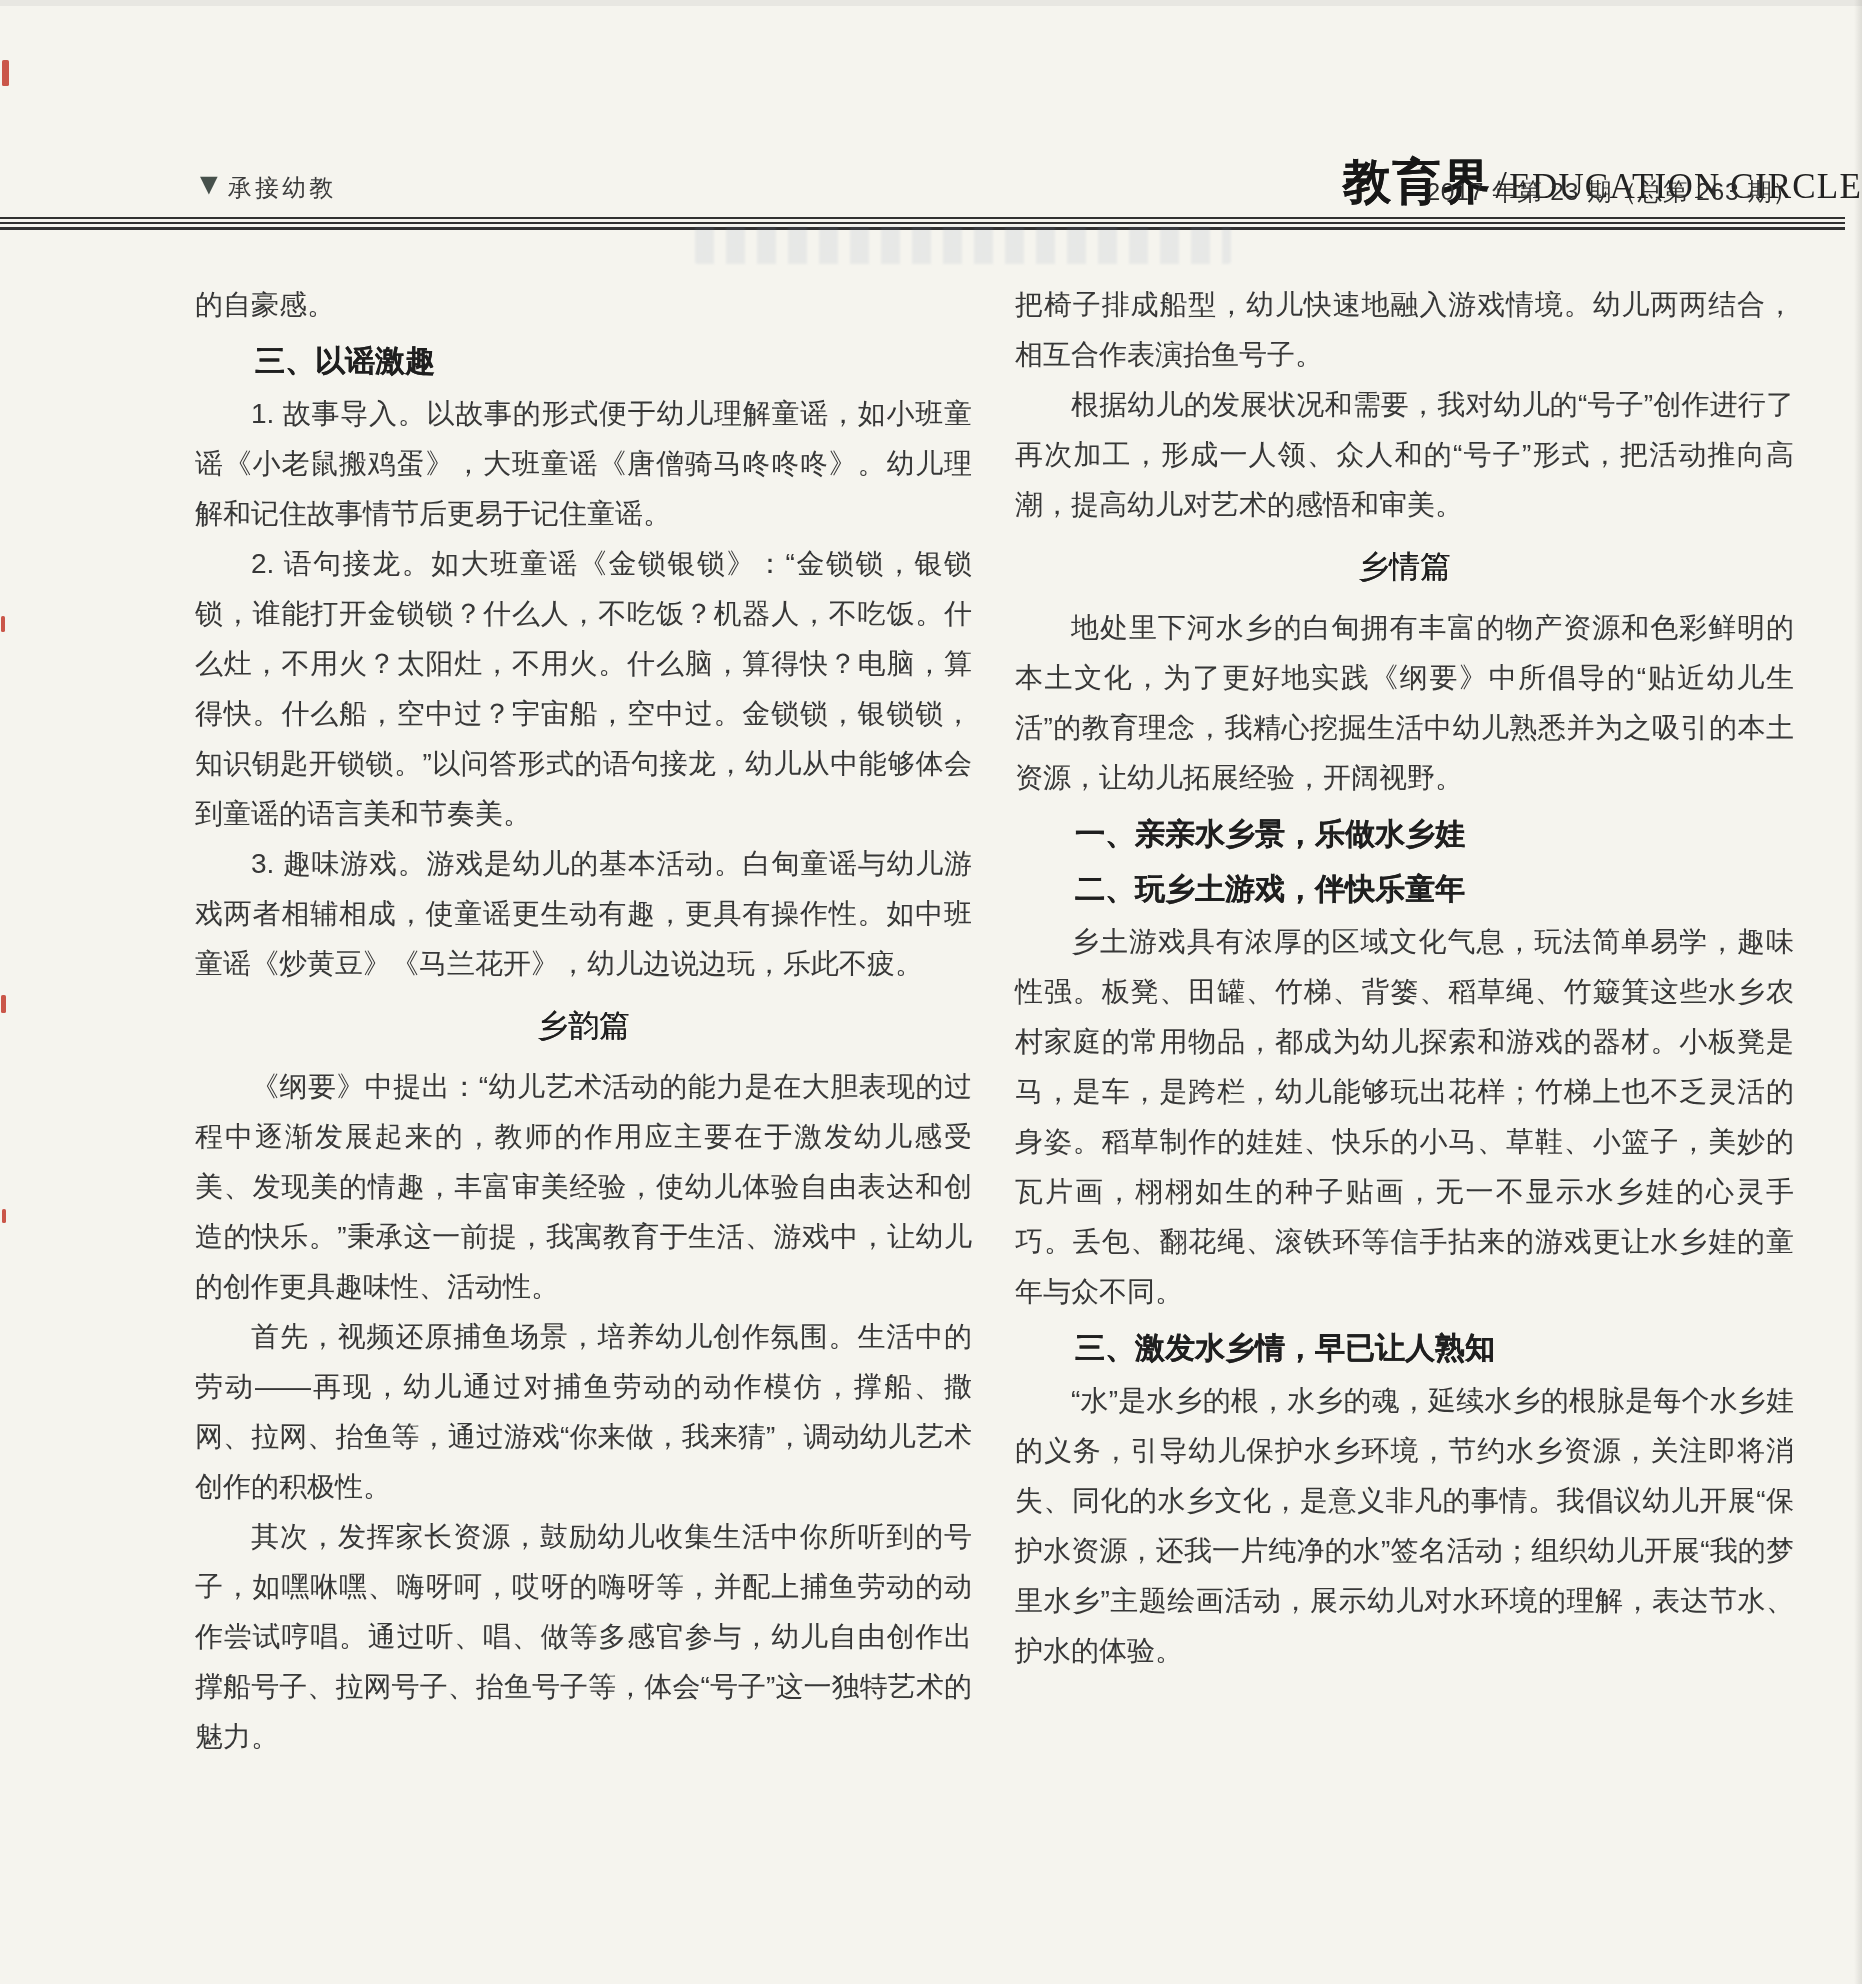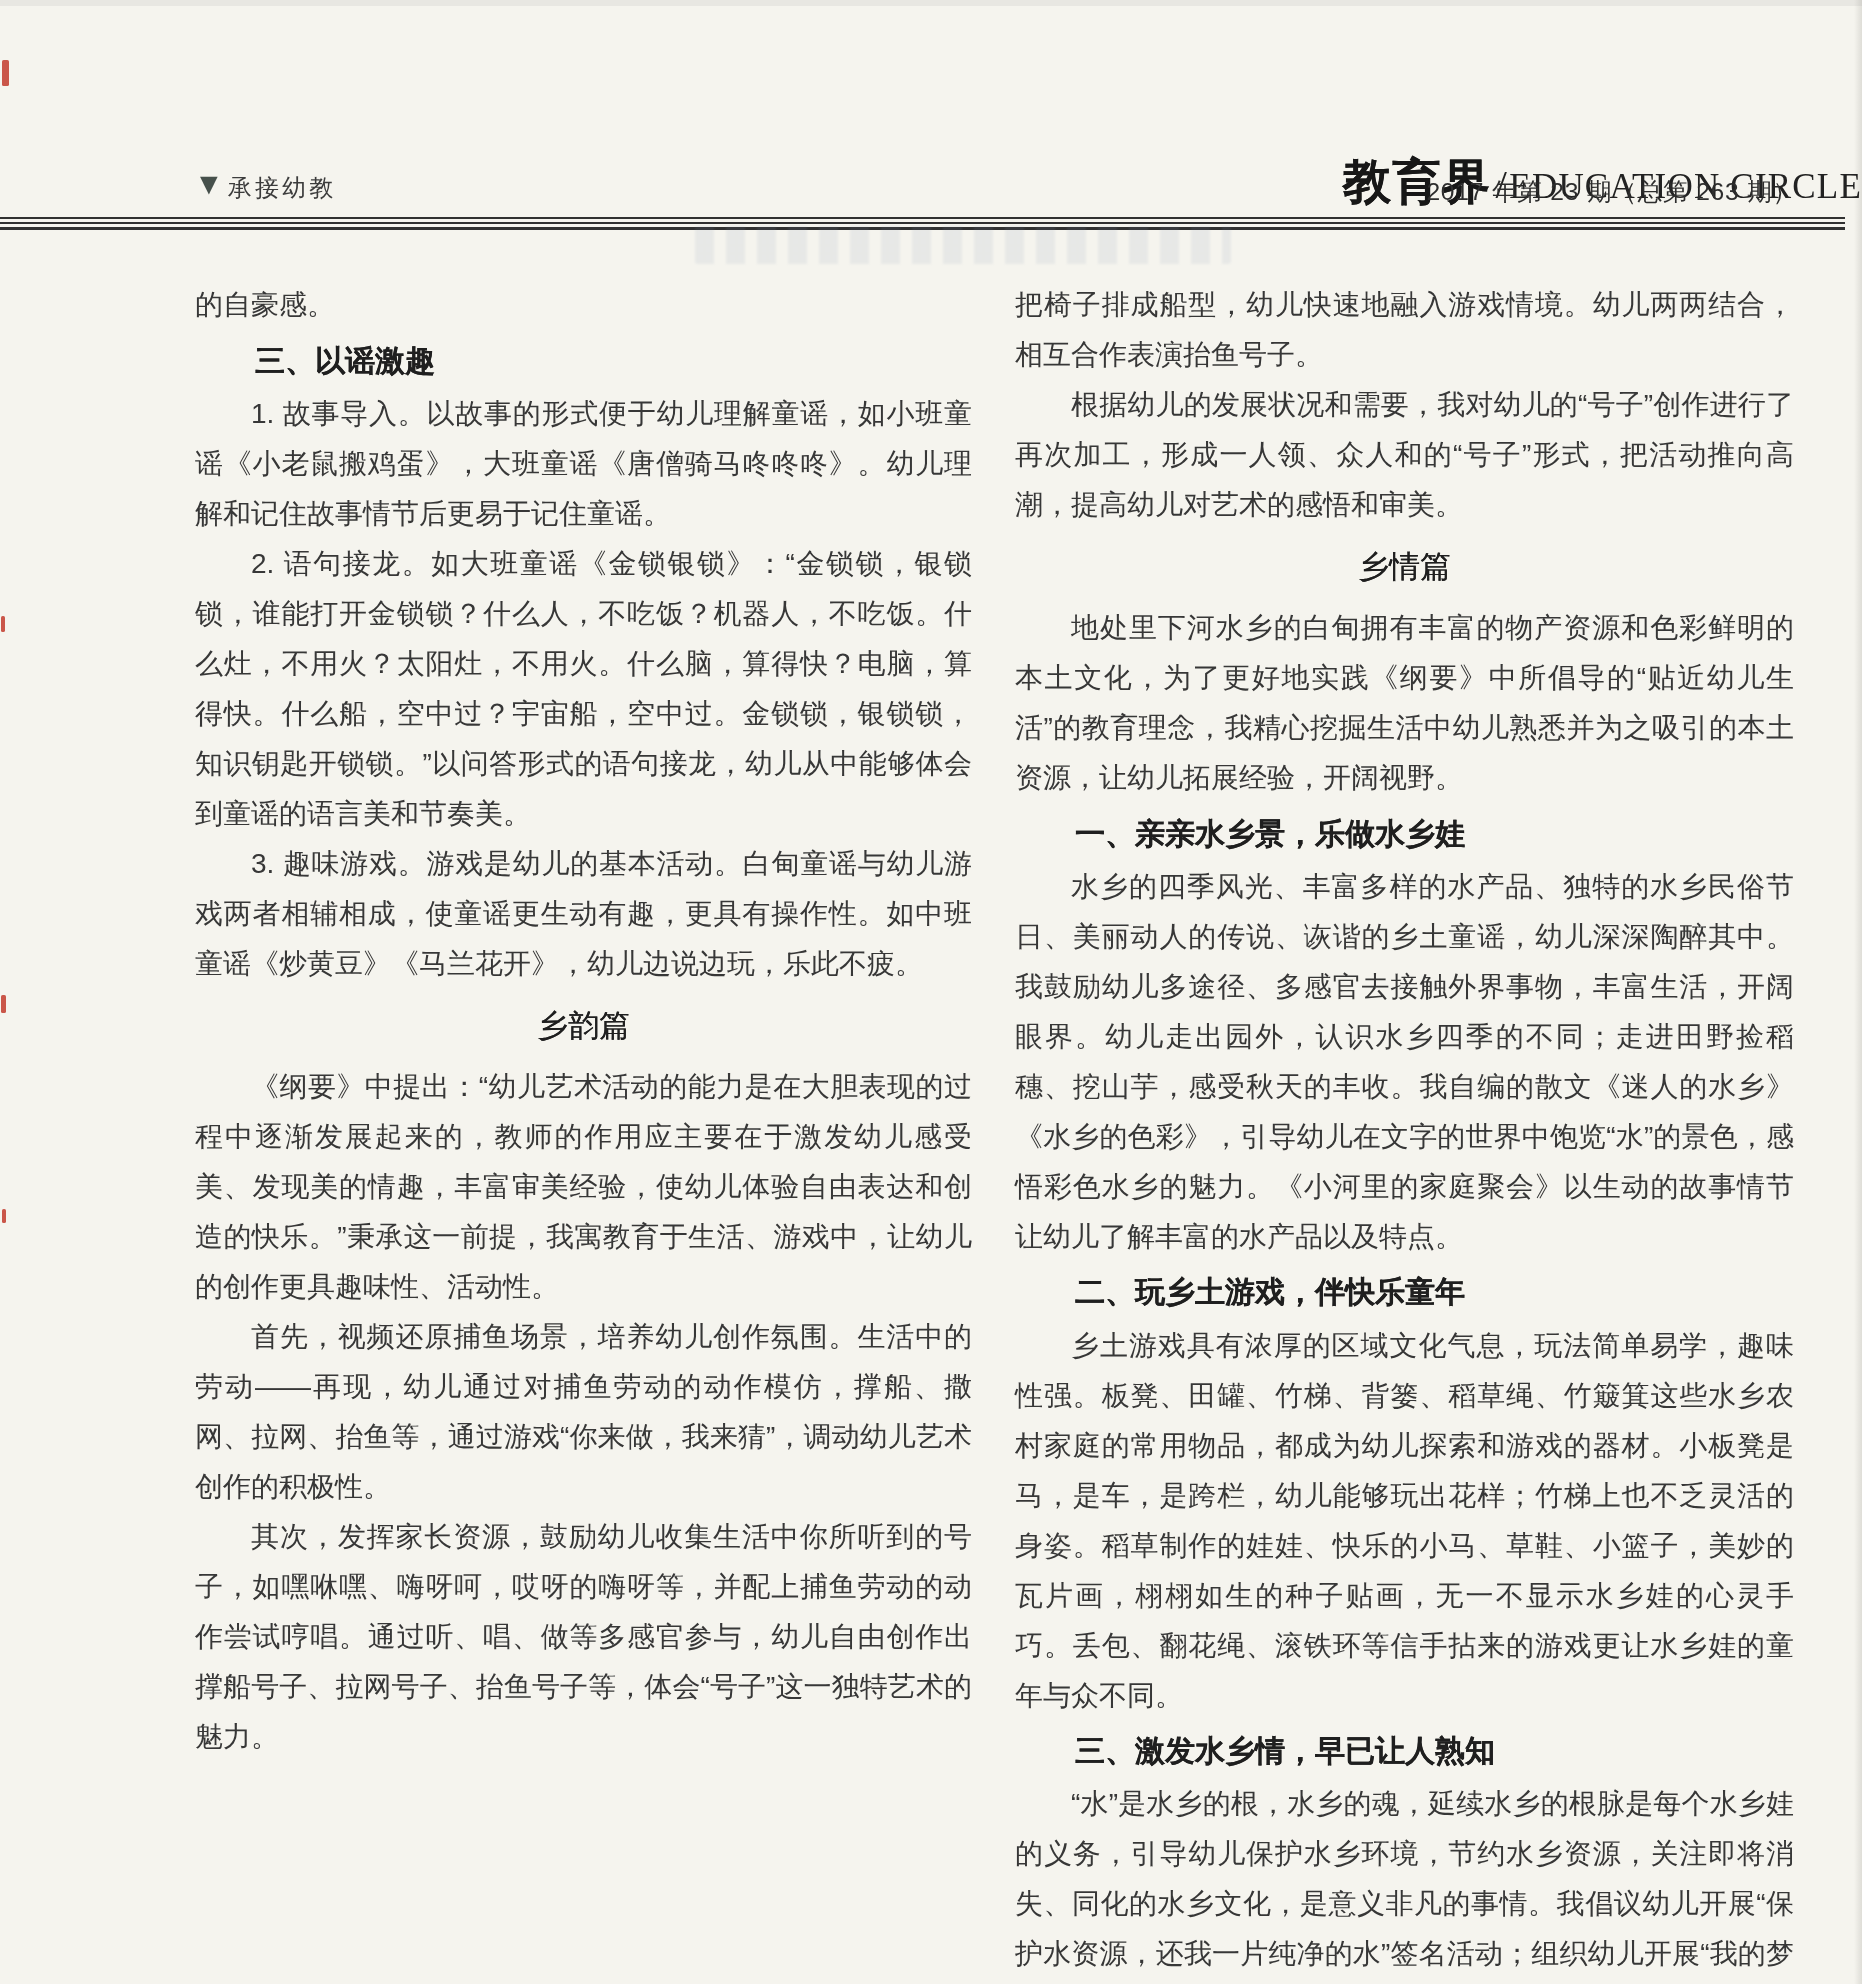--- a/index.html
+++ b/index.html
@@ -83,21 +83,20 @@
         <p class="para body indent">《纲要》中提出：“幼儿艺术活动的能力是在大胆表现的过程中逐渐发展起来的，教师的作用应主要在于激发幼儿感受美、发现美的情趣，丰富审美经验，使幼儿体验自由表达和创造的快乐。”秉承这一前提，我寓教育于生活、游戏中，让幼儿的创作更具趣味性、活动性。</p>
         <p class="para body indent">首先，视频还原捕鱼场景，培养幼儿创作氛围。生活中的劳动——再现，幼儿通过对捕鱼劳动的动作模仿，撑船、撒网、拉网、抬鱼等，通过游戏“你来做，我来猜”，调动幼儿艺术创作的积极性。</p>
         <p class="para body indent">其次，发挥家长资源，鼓励幼儿收集生活中你所听到的号子，如嘿咻嘿、嗨呀呵，哎呀的嗨呀等，并配上捕鱼劳动的动作尝试哼唱。通过听、唱、做等多感官参与，幼儿自由创作出撑船号子、拉网号子、抬鱼号子等，体会“号子”这一独特艺术的魅力。</p>
       </section>
     <section class="col col-right">
         <p class="para body">把椅子排成船型，幼儿快速地融入游戏情境。幼儿两两结合，相互合作表演抬鱼号子。</p>
         <p class="para body indent">根据幼儿的发展状况和需要，我对幼儿的“号子”创作进行了再次加工，形成一人领、众人和的“号子”形式，把活动推向高潮，提高幼儿对艺术的感悟和审美。</p>
         <p class="para heading-centered">乡情篇</p>
         <p class="para body indent">地处里下河水乡的白甸拥有丰富的物产资源和色彩鲜明的本土文化，为了更好地实践《纲要》中所倡导的“贴近幼儿生活”的教育理念，我精心挖掘生活中幼儿熟悉并为之吸引的本土资源，让幼儿拓展经验，开阔视野。</p>
         <p class="para heading">一、亲亲水乡景，乐做水乡娃</p>
-        <p class="para body indent">水乡的四季风光、丰富多样的水产品、独特的水乡民俗节日、美丽动人的传说、诙谐的乡土童谣，幼儿深深陶醉其中。我鼓励幼儿多途径、多感官去接触外界事物，丰富生活，开阔眼界。幼儿走出园外，认识水乡四季的不同；走进田野捡稻穗、挖山芋，感受秋天的丰收。我自编的散文《迷人的水乡》《水乡的色彩》，引导幼儿在文字的世界中饱览“水”的景色，感悟彩色水乡的魅力。《小河里的家庭聚会》以生动的故事情节让幼儿了解丰富的水产品以及特点。</p>
         <p class="para heading">二、玩乡土游戏，伴快乐童年</p>
         <p class="para body indent">乡土游戏具有浓厚的区域文化气息，玩法简单易学，趣味性强。板凳、田罐、竹梯、背篓、稻草绳、竹簸箕这些水乡农村家庭的常用物品，都成为幼儿探索和游戏的器材。小板凳是马，是车，是跨栏，幼儿能够玩出花样；竹梯上也不乏灵活的身姿。稻草制作的娃娃、快乐的小马、草鞋、小篮子，美妙的瓦片画，栩栩如生的种子贴画，无一不显示水乡娃的心灵手巧。丢包、翻花绳、滚铁环等信手拈来的游戏更让水乡娃的童年与众不同。</p>
         <p class="para heading">三、激发水乡情，早已让人熟知</p>
         <p class="para body indent">“水”是水乡的根，水乡的魂，延续水乡的根脉是每个水乡娃的义务，引导幼儿保护水乡环境，节约水乡资源，关注即将消失、同化的水乡文化，是意义非凡的事情。我倡议幼儿开展“保护水资源，还我一片纯净的水”签名活动；组织幼儿开展“我的梦里水乡”主题绘画活动，展示幼儿对水环境的理解，表达节水、护水的体验。</p>
       </section>
   </main>
 
   <footer>
     
     

